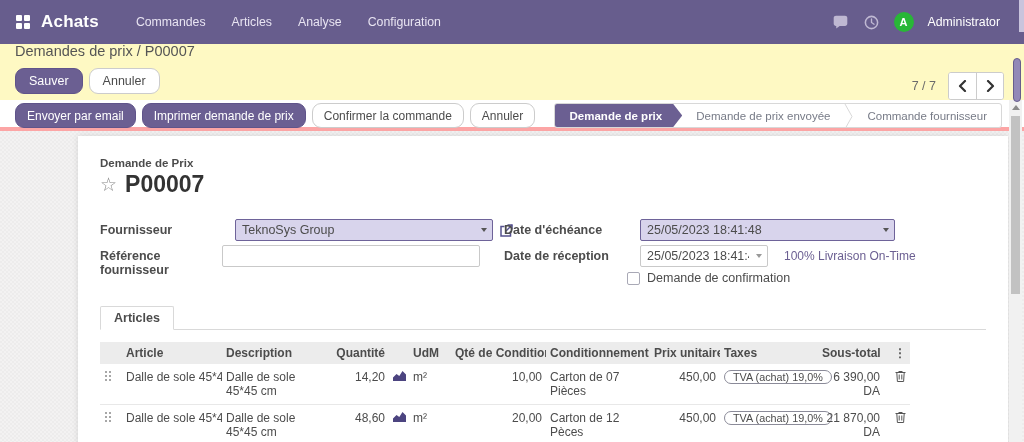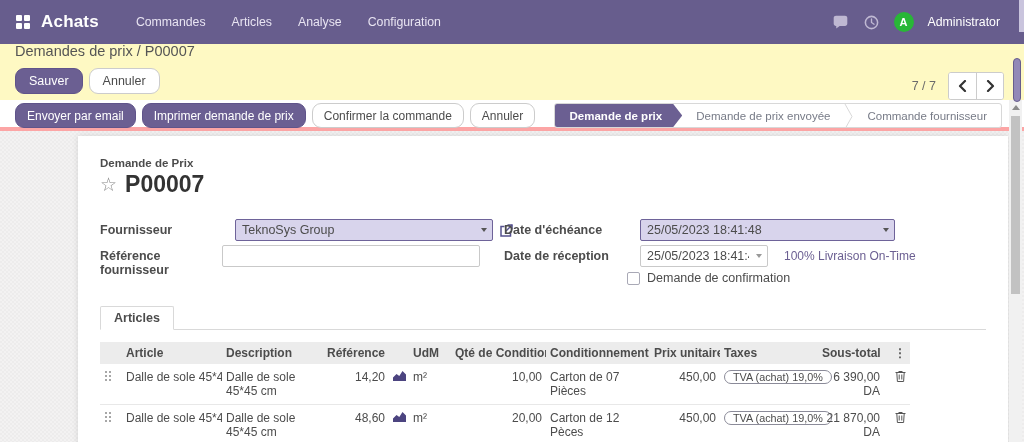--- a/index.html
+++ b/index.html
@@ -242,21 +242,21 @@
             <col class="c-pu">
             <col class="c-tax">
             <col class="c-st">
             <col class="c-act">
         </colgroup>
         <thead>
           <tr>
             <th></th>
             <th>Article</th>
             <th>Description</th>
-            <th class="num">Référence</th>
+            <th class="num">Quantité</th>
             <th></th>
             <th>UdM</th>
             <th>Qté de Condition...</th>
             <th>Conditionnement</th>
             <th>Prix unitaire</th>
             <th>Taxes</th>
             <th class="num">Sous-total</th>
             <th class="num"><span class="kebab">⋮</span></th>
           </tr>
         </thead>

